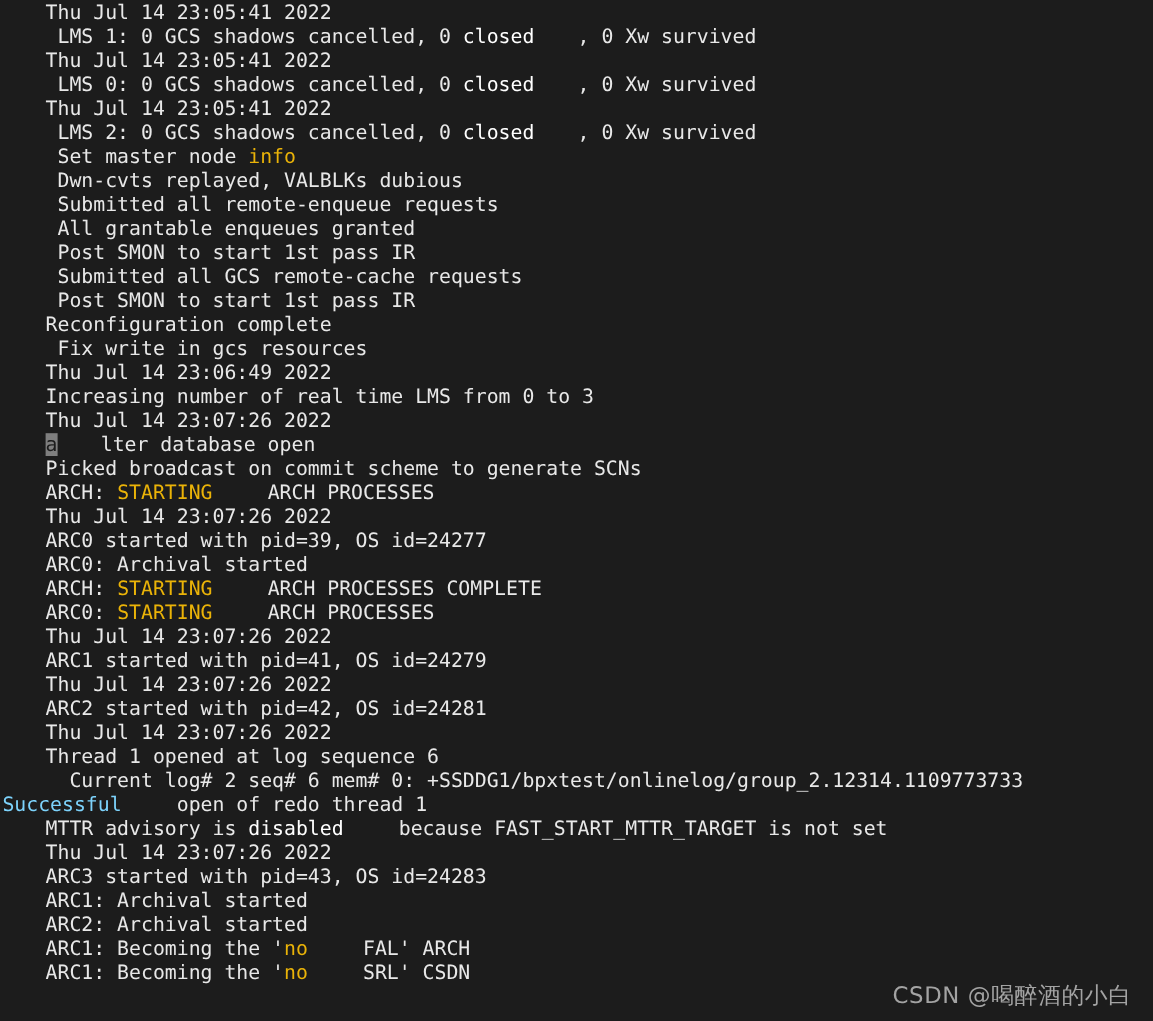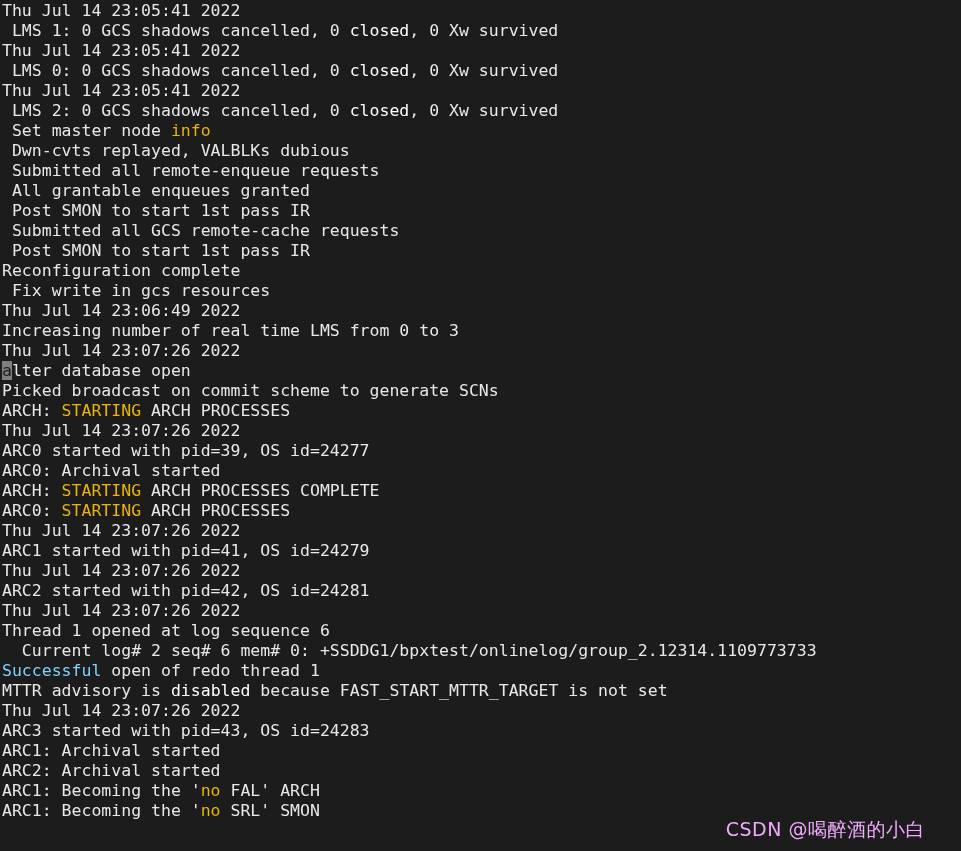--- a/index.html
+++ b/index.html
@@ -30,36 +30,36 @@
     display: block;
     height: 20px;
     line-height: 20px;
     font-size: 16.5px;
     letter-spacing: 0px;
     color: #e8e8e8;
     white-space: pre;
     font-family: "DejaVu Sans Mono", "Liberation Mono", monospace;
   }
   .seg { white-space: pre; }
-  .c-default { color: #e8e8e8; }
+  .c-default { color: #e8e8e8; margin-left: 36px; }
   .c-yellow  { color: #ffffff; }
   .c-cyan    { color: #eab308; }
   .c-green   { color: #7dd3fc; }
   .c-red     { color: #eab308; }
   .cursor {
     background: #7f7f7f;
     color: #1c1c1c;
   }
   #watermark {
     position: absolute;
-    right: 36px;
+    right: 18px;
     bottom: 8px;
     font-family: "DejaVu Sans", "Liberation Sans", sans-serif;
     font-size: 19px;
-    color: #f0abfc;
+    color: #a3a3a3;
     letter-spacing: 0.5px;
     white-space: pre;
   }
 </style>
 </head>
 <body>
 
 <div id="terminal">
   <div class="log" id="log-output">
       <div class="line"><span class="seg c-default">Thu Jul 14 23:05:41 2022</span></div>
@@ -95,16 +95,16 @@
       <div class="line"><span class="seg c-default">Thu Jul 14 23:07:26 2022</span></div>
       <div class="line"><span class="seg c-default">Thread 1 opened at log sequence 6</span></div>
       <div class="line"><span class="seg c-default">  Current log# 2 seq# 6 mem# 0: +SSDDG1/bpxtest/onlinelog/group_2.12314.1109773733</span></div>
       <div class="line"><span class="seg c-green">Successful</span><span class="seg c-default"> open of redo thread 1</span></div>
       <div class="line"><span class="seg c-default">MTTR advisory is </span><span class="seg c-yellow">disabled</span><span class="seg c-default"> because FAST_START_MTTR_TARGET is not set</span></div>
       <div class="line"><span class="seg c-default">Thu Jul 14 23:07:26 2022</span></div>
       <div class="line"><span class="seg c-default">ARC3 started with pid=43, OS id=24283</span></div>
       <div class="line"><span class="seg c-default">ARC1: Archival started</span></div>
       <div class="line"><span class="seg c-default">ARC2: Archival started</span></div>
       <div class="line"><span class="seg c-default">ARC1: Becoming the '</span><span class="seg c-red">no</span><span class="seg c-default"> FAL' ARCH</span></div>
-      <div class="line"><span class="seg c-default">ARC1: Becoming the '</span><span class="seg c-red">no</span><span class="seg c-default"> SRL' SMON</span></div>
+      <div class="line"><span class="seg c-default">ARC1: Becoming the '</span><span class="seg c-red">no</span><span class="seg c-default"> SRL' CSDN</span></div>
     </div>
   <div id="watermark">CSDN @喝醉酒的小白</div>
 </div>
 
 </body></html>

